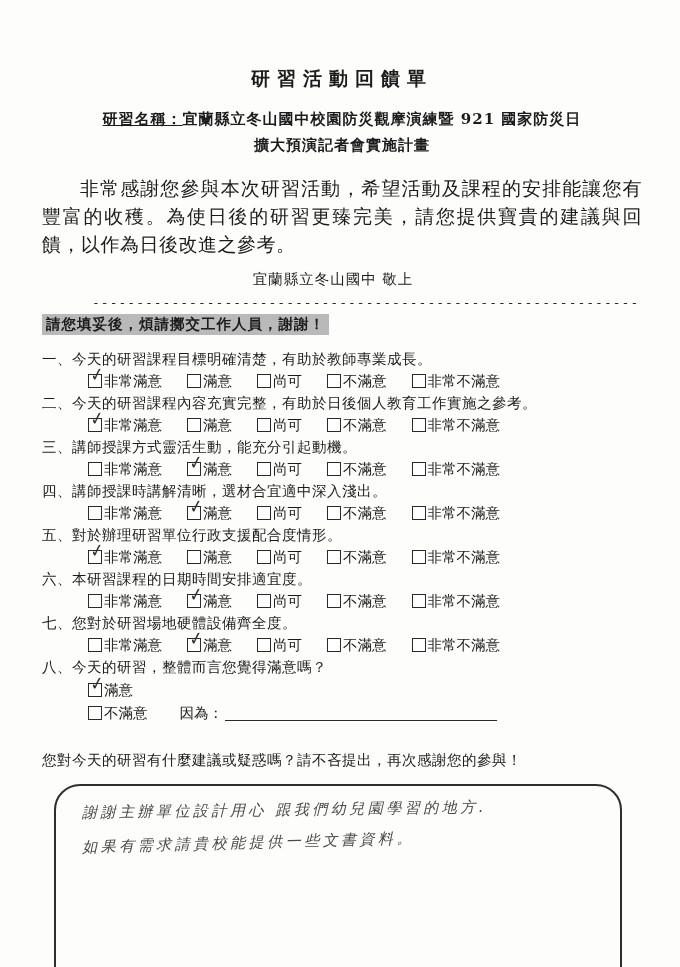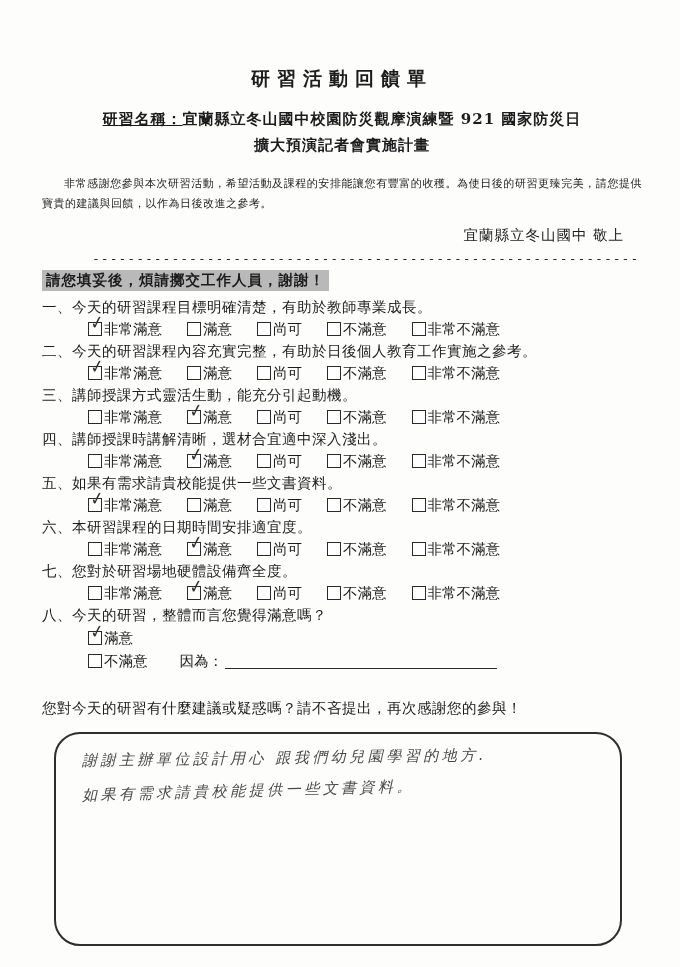--- a/index.html
+++ b/index.html
@@ -25,50 +25,50 @@
   .subtitle{
     text-align:center;
     font-size:15px;
     line-height:26px;
     letter-spacing:1px;
   }
   .subtitle .label{font-weight:600;text-decoration:underline;}
   .subtitle .strong{font-weight:700;}
   .intro{
     margin:16px 0 12px 0;
-    font-size:11px;
-    line-height:20px;
+    font-size:19px;
+    line-height:28px;
     text-indent:2em;
     letter-spacing:0.5px;
     text-align:justify;
   }
   .signature{
     margin-top:2px;
-    text-align:right;
+    text-align:center;
     padding-right:18px;
     font-size:14.5px;
     letter-spacing:1px;
   }
   .divider{
     margin:6px 0 4px 50px;
     font-family:"DejaVu Sans Mono","Liberation Mono",monospace;
     font-size:13px;
     letter-spacing:1px;
     color:#2a2a2a;
     white-space:nowrap;
     overflow:hidden;
   }
   .highlight{
     display:inline-block;
     background:#b9b9b9;
     font-weight:700;
     font-size:14.5px;
     letter-spacing:1px;
     padding:1px 4px;
-    margin-bottom:6px;
+    margin-bottom:14px;
   }
   .question{margin:0 0 1px 0;}
   .q-text{
     font-size:14.5px;
     line-height:21.5px;
     letter-spacing:0.5px;
   }
   .opt-row{
     padding-left:46px;
     line-height:21.5px;
@@ -261,21 +261,21 @@
             <span class="opt-label">不滿意</span>
           </span>
           <span class="opt">
             <span class="cb"></span>
             <span class="opt-label">非常不滿意</span>
           </span>
         </div>
   </div>
 
   <div class="question">
-    <div class="q-text">五、如果有需求請貴校能提供一些文書資料。</div>
+    <div class="q-text">五、對於辦理研習單位行政支援配合度情形。</div>
     <div class="opt-row">
           <span class="opt">
             <span class="cb">
               <span class="tick">✓</span>
             </span>
             <span class="opt-label">非常滿意</span>
           </span>
           <span class="opt">
             <span class="cb"></span>
             <span class="opt-label">滿意</span>

